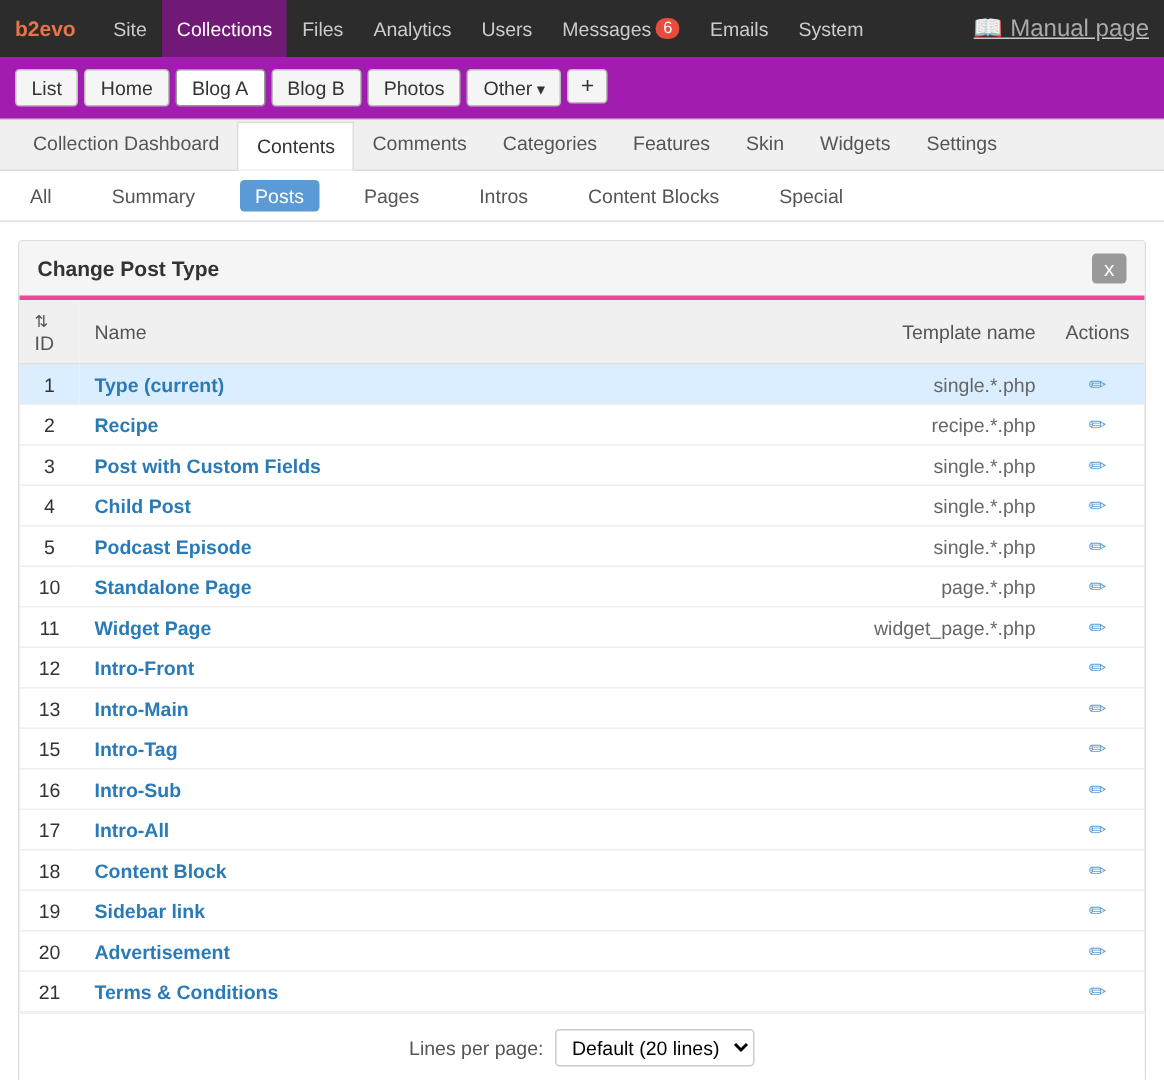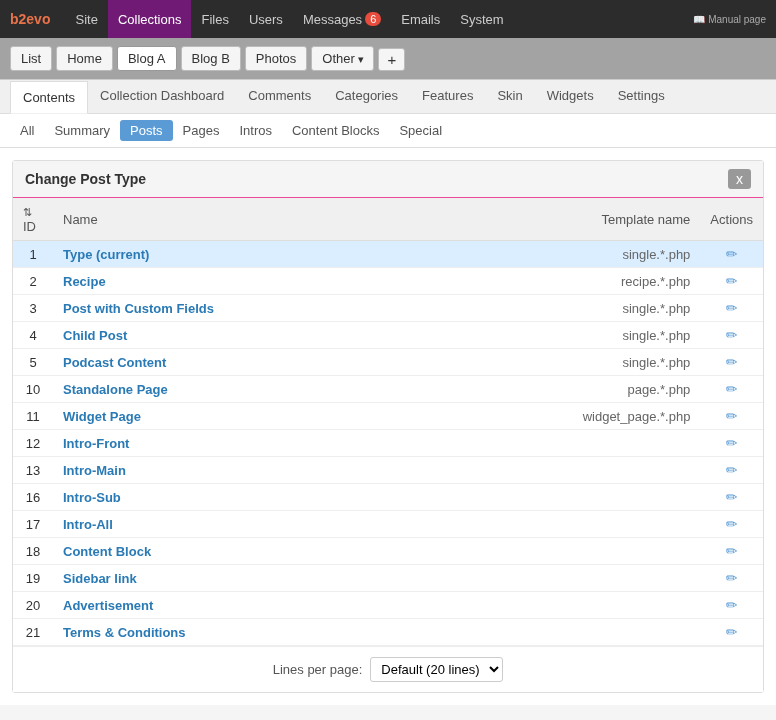--- a/index.html
+++ b/index.html
@@ -41,30 +41,31 @@
     .badge {
       background: #e74c3c;
       color: #fff;
       border-radius: 10px;
       padding: 1px 5px;
       font-size: 11px;
       margin-left: 3px;
     }
     .top-nav-right {
       color: #ccc;
-      font-size: 10px;
+      font-size: 16px;
       margin-left: auto;
+      text-decoration: underline;
     }
     .top-nav-right span { color: #aaa; }
 
     
     .tab-bar-1 {
-      background: #a3a3a3;
-      display: flex;
-      align-items: flex-end;
+      background: #a21caf;
+      display: flex;
+      align-items: flex-start;
       padding: 8px 10px;
       border-bottom: 1px solid #ccc;
       gap: 4px;
     }
     .tab-btn {
       padding: 4px 10px;
       border: 1px solid #bbb;
       background: #f5f5f5;
       border-radius: 3px;
       cursor: pointer;
@@ -105,21 +106,21 @@
       margin-bottom: -1px;
     }
 
     
     .sub-tab-bar {
       background: #fff;
       display: flex;
       align-items: center;
       padding: 6px 10px;
       border-bottom: 1px solid #ddd;
-      gap: 0;
+      gap: 20px;
     }
     .sub-tab {
       padding: 3px 10px;
       cursor: pointer;
       color: #555;
       font-size: 13px;
       border-radius: 3px;
       text-decoration: none;
     }
     .sub-tab.active {
@@ -139,21 +140,21 @@
       border: 1px solid #ddd;
       border-radius: 3px;
       background: #fff;
     }
     .table-card-header {
       display: flex;
       justify-content: space-between;
       align-items: center;
       padding: 8px 12px;
       background: #f5f5f5;
-      border-bottom: 1px solid #ec4899;
+      border-bottom: 3px solid #ec4899;
       gap: 10px;
     }
     .table-card-title {
       font-weight: bold;
       font-size: 14px;
     }
     .close-btn {
       background: #999;
       color: #fff;
       border: none;
@@ -237,20 +238,21 @@
   </style>
 </head>
 <body>
 
 <div class="top-nav">
   <span class="brand">b2evo</span>
   <div class="top-nav-items">
     <a class="top-nav-item">Site</a>
     <a class="top-nav-item active">Collections</a>
     <a class="top-nav-item">Files</a>
+    <a class="top-nav-item">Analytics</a>
     <a class="top-nav-item">Users</a>
     <a class="top-nav-item">
       <span>Messages</span>
         <span class="badge">6</span>
     </a>
     <a class="top-nav-item">Emails</a>
     <a class="top-nav-item">System</a>
   </div>
   <div class="top-nav-right">
     <span>📖 </span><span>Manual page</span>
@@ -261,22 +263,22 @@
   <button class="tab-btn">List</button>
   <button class="tab-btn">Home</button>
   <button class="tab-btn active">Blog A</button>
   <button class="tab-btn">Blog B</button>
   <button class="tab-btn">Photos</button>
   <button class="tab-btn dropdown-arrow">Other</button>
   <button class="tab-btn add">+</button>
 </div>
 
 <div class="tab-bar-2">
+  <div class="tab-item">Collection Dashboard</div>
   <div class="tab-item active">Contents</div>
-  <div class="tab-item">Collection Dashboard</div>
   <div class="tab-item">Comments</div>
   <div class="tab-item">Categories</div>
   <div class="tab-item">Features</div>
   <div class="tab-item">Skin</div>
   <div class="tab-item">Widgets</div>
   <div class="tab-item">Settings</div>
 </div>
 
 <div class="sub-tab-bar">
   <a class="sub-tab">All</a>
@@ -326,21 +328,21 @@
             <td class="actions-cell"><span class="edit-icon">✏</span></td>
           </tr>
           <tr>
             <td class="id-cell">4</td>
             <td><a class="row-link" href="#">Child Post</a></td>
             <td class="template-cell">single.*.php</td>
             <td class="actions-cell"><span class="edit-icon">✏</span></td>
           </tr>
           <tr>
             <td class="id-cell">5</td>
-            <td><a class="row-link" href="#">Podcast Content</a></td>
+            <td><a class="row-link" href="#">Podcast Episode</a></td>
             <td class="template-cell">single.*.php</td>
             <td class="actions-cell"><span class="edit-icon">✏</span></td>
           </tr>
           <tr>
             <td class="id-cell">10</td>
             <td><a class="row-link" href="#">Standalone Page</a></td>
             <td class="template-cell">page.*.php</td>
             <td class="actions-cell"><span class="edit-icon">✏</span></td>
           </tr>
           <tr>
@@ -351,20 +353,26 @@
           </tr>
           <tr>
             <td class="id-cell">12</td>
             <td><a class="row-link" href="#">Intro-Front</a></td>
             <td class="template-cell"></td>
             <td class="actions-cell"><span class="edit-icon">✏</span></td>
           </tr>
           <tr>
             <td class="id-cell">13</td>
             <td><a class="row-link" href="#">Intro-Main</a></td>
+            <td class="template-cell"></td>
+            <td class="actions-cell"><span class="edit-icon">✏</span></td>
+          </tr>
+          <tr>
+            <td class="id-cell">15</td>
+            <td><a class="row-link" href="#">Intro-Tag</a></td>
             <td class="template-cell"></td>
             <td class="actions-cell"><span class="edit-icon">✏</span></td>
           </tr>
           <tr>
             <td class="id-cell">16</td>
             <td><a class="row-link" href="#">Intro-Sub</a></td>
             <td class="template-cell"></td>
             <td class="actions-cell"><span class="edit-icon">✏</span></td>
           </tr>
           <tr>

